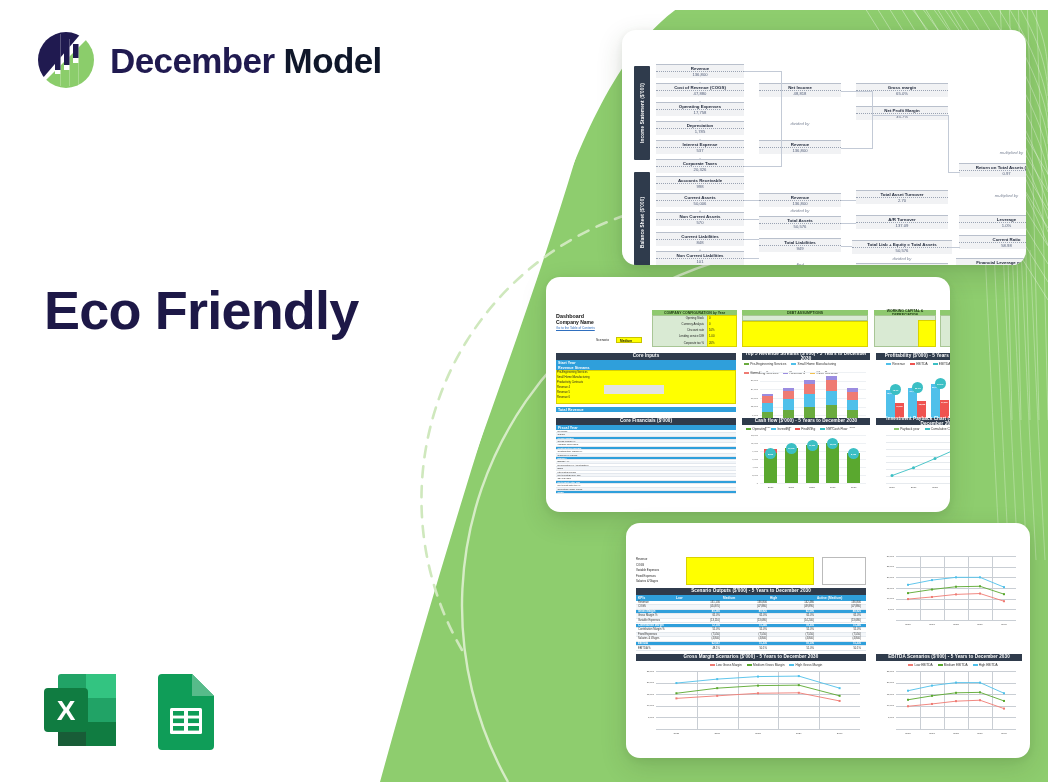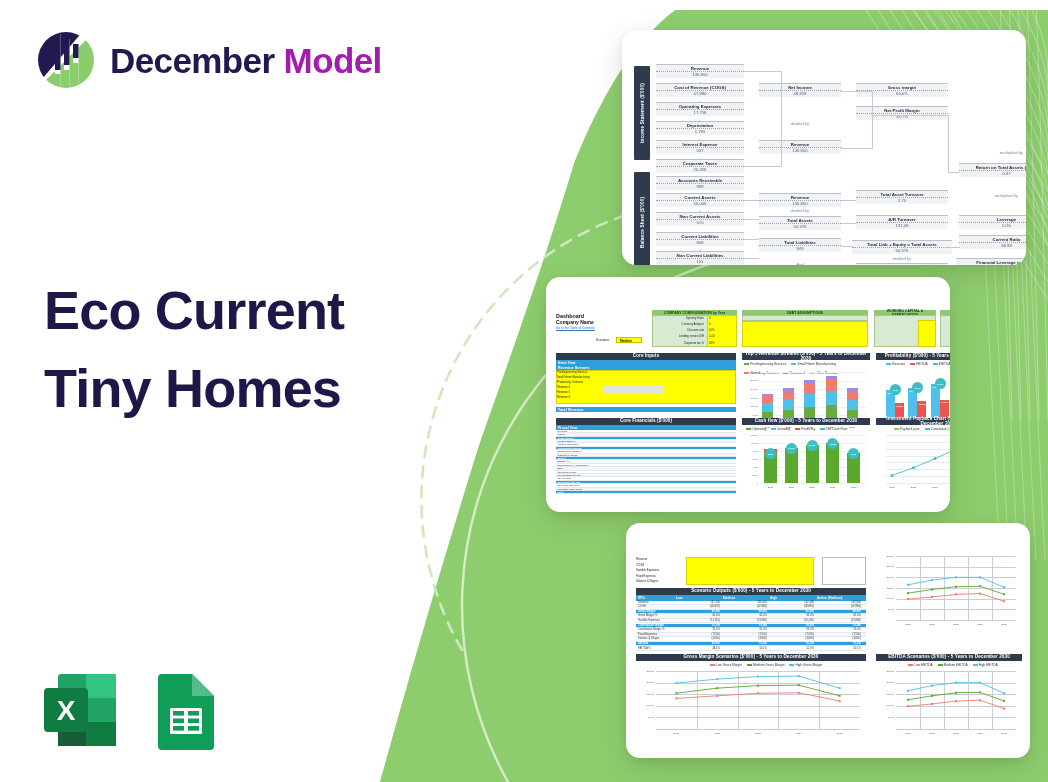--- a/index.html
+++ b/index.html
@@ -24,21 +24,21 @@
   .logo-row {
     position: absolute; left: 36px; top: 30px;
     display: flex; align-items: center; gap: 14px;
   }
   .logo-mark { width: 60px; height: 60px; flex: none; }
   .logo-text {
     font-size: 35px; font-weight: bold; letter-spacing: -0.6px;
     line-height: 1; white-space: nowrap;
   }
   .logo-text .w1 { color: #201a50; }
-  .logo-text .w2 { color: #a21caf; position: relative; }
+  .logo-text .w2 { color: #0f172a; position: relative; }
 
   .headline {
     position: absolute; left: 44px; top: 272px;
     color: #1d1847;
     font-size: 54px; font-weight: bold;
     line-height: 1.44; letter-spacing: -0.8px;
   }
   .headline div { white-space: nowrap; }
 
   .app-icons {
@@ -213,22 +213,21 @@
           <rect x="37" y="33" width="5.5" height="23" fill="#8bcd6b"></rect>
         </g>
       </svg>
     </span>
     <span class="logo-text">
       <span class="w1">December</span><span>&nbsp;</span><span class="w2">Model</span>
     </span>
   </div>
 
   <div class="headline">
-    <div>Eco Current</div>
-    <div>Tiny Homes</div>
+    <div>Eco Friendly</div>
   </div>
 
   <div class="app-icons">
     <span class="app-icon">
       <svg viewBox="0 0 84 84" width="84" height="84">
         <rect x="20" y="6" width="58" height="72" rx="3" fill="#21a366"></rect>
         <rect x="48" y="6" width="30" height="24" fill="#33c481"></rect>
         <rect x="48" y="30" width="30" height="24" fill="#21a366"></rect>
         <rect x="48" y="54" width="30" height="24" fill="#107c41"></rect>
         <rect x="20" y="54" width="28" height="24" fill="#185c37"></rect>

